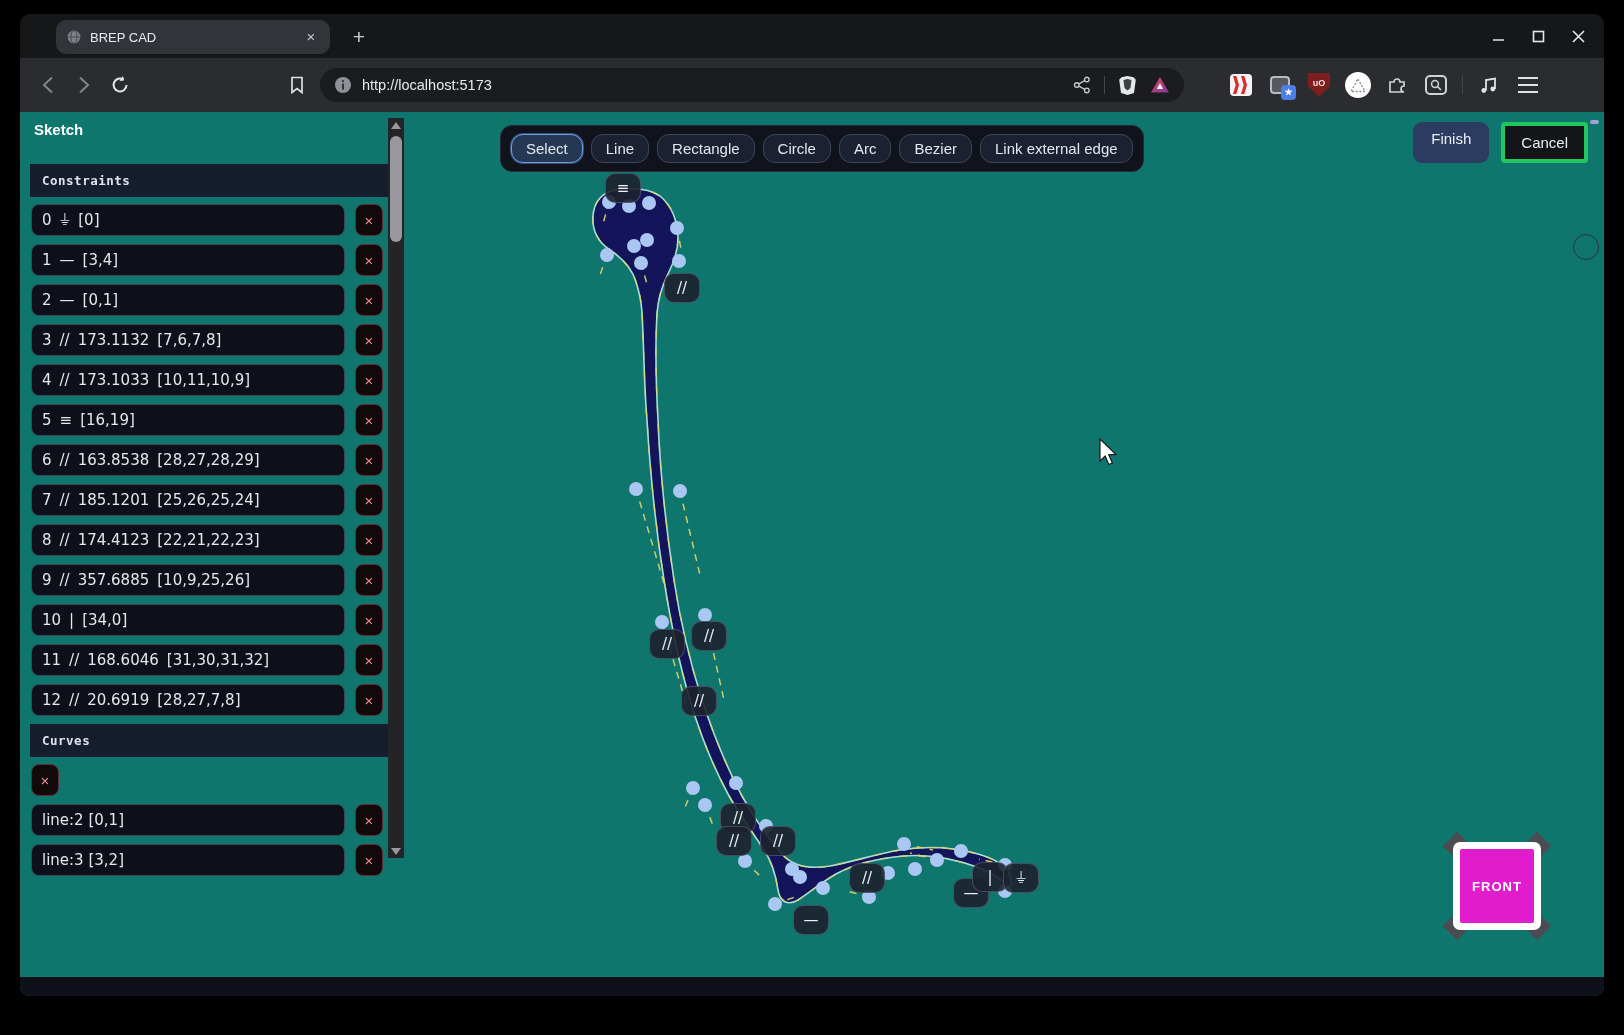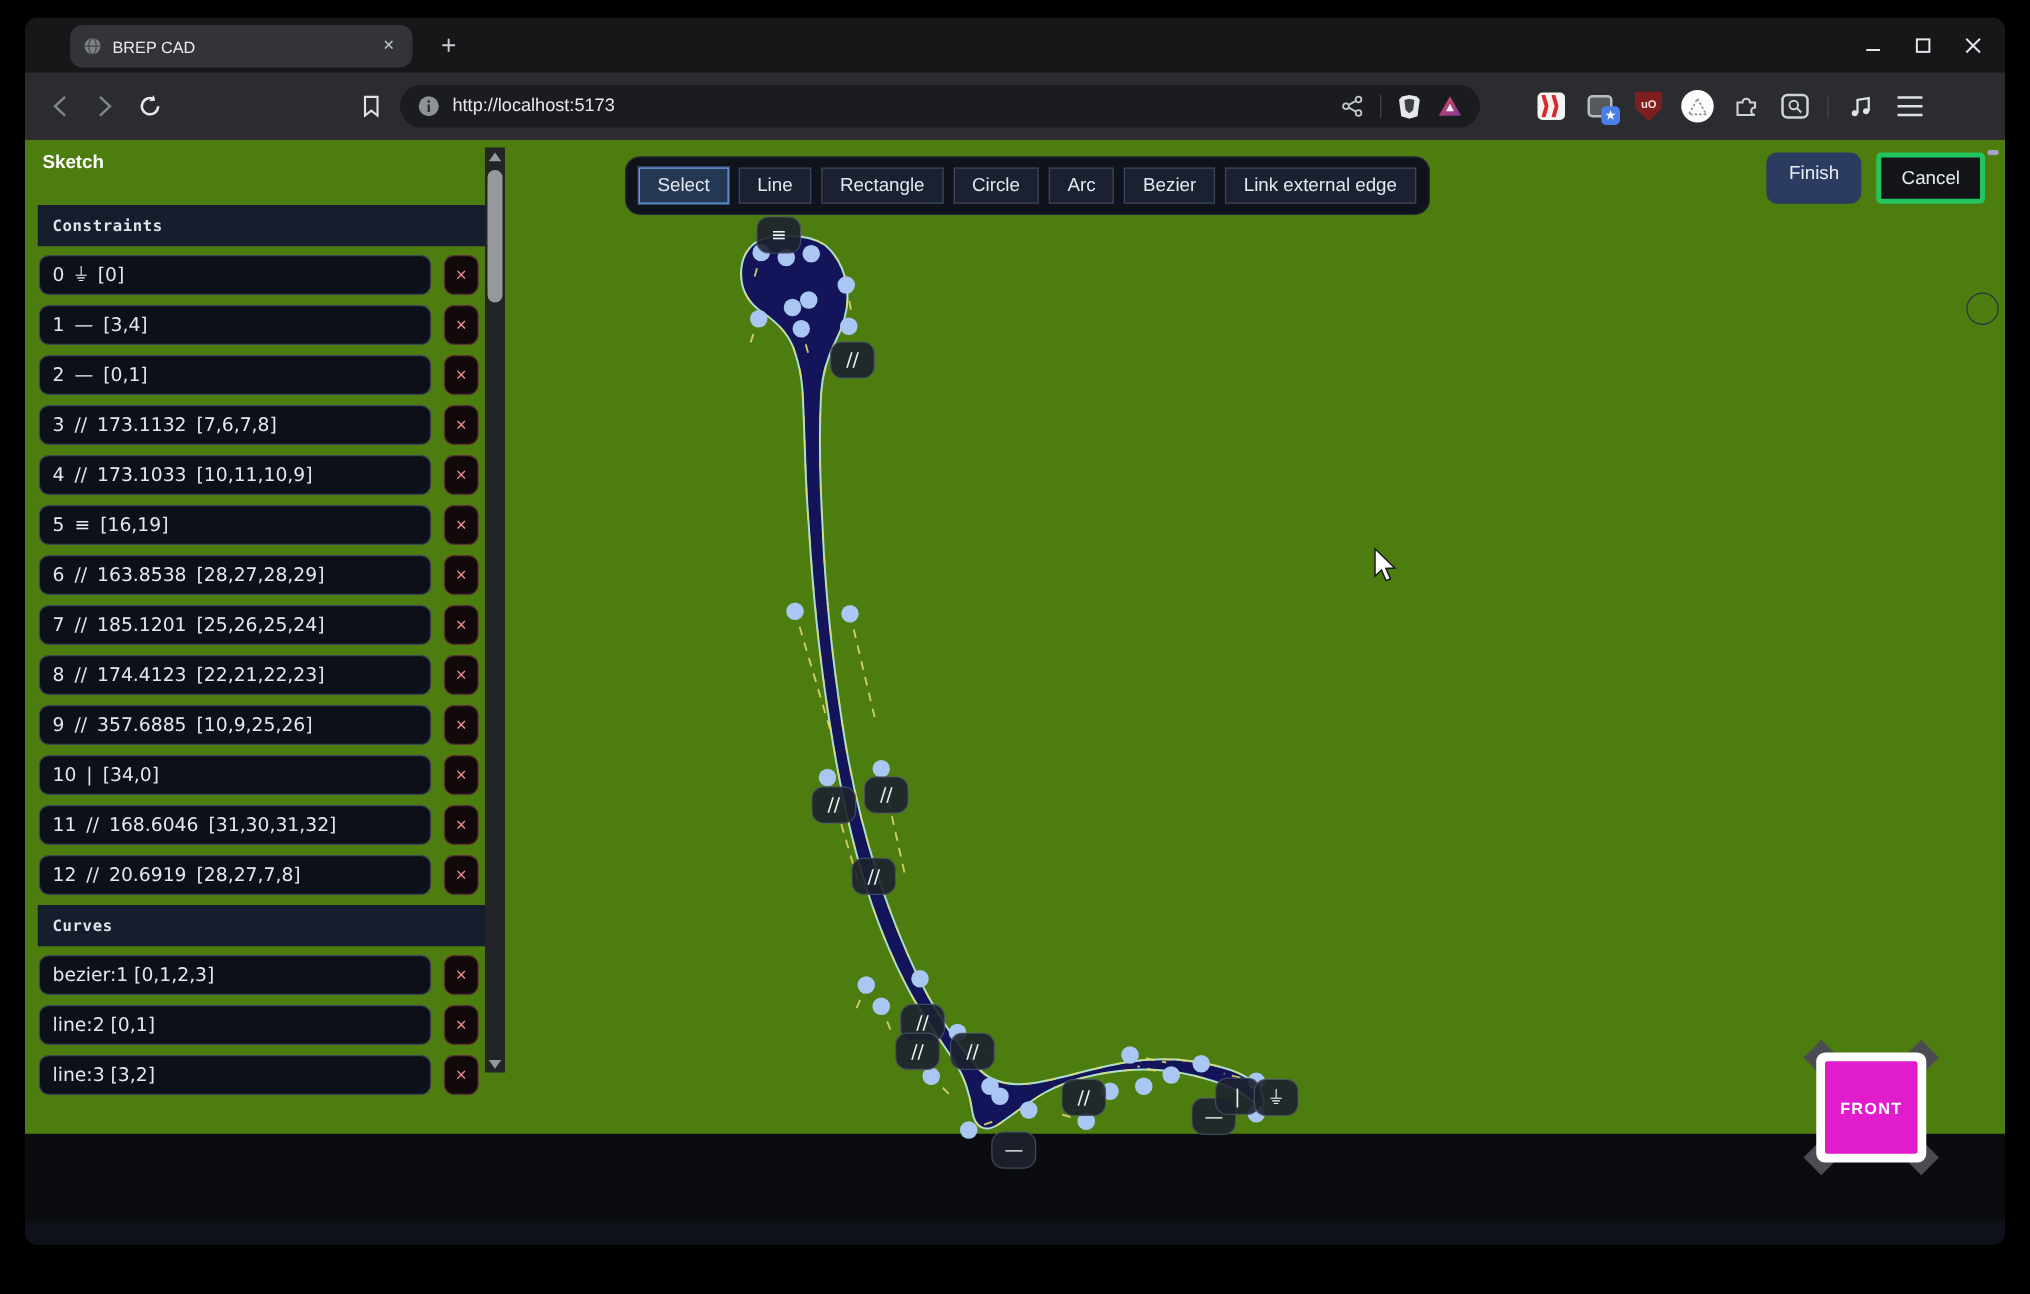--- a/index.html
+++ b/index.html
@@ -38,21 +38,21 @@
   .winstar { width:20px; height:18px; border:2px solid #b9bcc1; border-radius:4px; background:#55585e; position:relative; }
   .winstar b { position:absolute; right:-8px; bottom:-8px; width:15px; height:15px; background:#4a7fe8;
                border-radius:4px; color:#fff; font-size:9px; line-height:15px; text-align:center; }
   .ublock { width:22px; height:24px; background:#7d1f1f; clip-path:polygon(0 0,100% 0,100% 55%,50% 100%,0 55%);
             color:#f2dcdc; font-size:9px; font-weight:bold; text-align:center; line-height:20px; }
   .pizza { width:26px; height:26px; background:#fdfdfd; border-radius:50%; display:flex; align-items:center; justify-content:center; }
   .searchbox { width:22px; height:20px; border:2px solid #cfd2d6; border-radius:5px; position:relative; }
   .mus { color:#dfe2e6; }
 
   
-  .page { position:absolute; left:0; top:98px; width:1584px; height:795px; background:#4d7c0f;padding-left:13px; }
+  .page { position:absolute; left:0; top:98px; width:1584px; height:884px; background:#0f766e;padding-left:13px; }
   .bottomstrip { position:absolute; left:0; top:865px; width:100%; height:19px; background:#0e1119; }
 
   
   .panel-title { position:absolute; left:14px; top:9px; color:#ffffff; font-size:15px; font-weight:bold; }
   .panel-list { position:absolute; left:10px; top:52px; width:358px; height:712px; overflow:hidden; }
   .sec-head { height:33px; background:#161d2c; color:#dfe3ec; display:flex; align-items:center;
               padding-left:12px; font-family:"DejaVu Sans Mono", monospace; font-size:12.5px;
               font-weight:bold; letter-spacing:.5px; margin-bottom:7px; }
   .itemrow { display:flex; align-items:center; gap:10px; margin-bottom:8px; padding-left:1px; }
   .itembox { width:314px; height:32px; border:1px solid #3b4458; border-radius:8px; background:#0d1018;
@@ -65,21 +65,21 @@
   .scrollbar { position:absolute; left:368px; top:6px; width:16px; height:740px; background:#232428; }
   .sb-up, .sb-dn { position:absolute; left:0; width:16px; height:14px; display:flex; align-items:center; justify-content:center; }
   .sb-up { top:0; } .sb-dn { bottom:0; }
   .sb-up i { border-left:5px solid transparent; border-right:5px solid transparent; border-bottom:7px solid #97999e; }
   .sb-dn i { border-left:5px solid transparent; border-right:5px solid transparent; border-top:7px solid #97999e; }
   .sb-thumb { position:absolute; left:2px; top:18px; width:12px; height:106px; background:#97999e; border-radius:6px; }
 
   
   .toolrow { position:absolute; left:480px; top:13px; display:flex; gap:8px; padding:8px 10px;
              background:#10131b; border:1px solid #252b38; border-radius:12px; }
-  .toolbtn { padding:5px 14px; border-radius:0; background:#1b2130; border:1px solid #3c465c;
+  .toolbtn { padding:5px 14px; border-radius:12px; background:#1b2130; border:1px solid #3c465c;
              color:#e2e7f0; font-size:15px; white-space:nowrap; }
   .toolbtn.active { background:#243853; border-color:#6b9ce6; box-shadow:0 0 0 1px rgba(107,156,230,.45); }
   .actions { position:absolute; right:16px; top:10px; display:flex; gap:12px; }
   .finishbtn { padding:8px 18px; border-radius:9px; background:#2b3c60; color:#e8edf5; font-size:15px;text-align:center; }
   .cancelbtn { padding:8px 16px; border-radius:4px; background:#141519; border:4px solid #22c55e;
                color:#e8edf5; font-size:15px; }
 
   
   .canvas { position:absolute; inset:0; }
   .badge { position:absolute; transform:translate(-50%,-50%); min-width:36px; height:30px; padding:0 8px;
@@ -410,21 +410,20 @@
           <div class="itembox">
             <span>12</span>
             <span class="g">//</span>
             <span class="v">20.6919</span>
             <span>[28,27,7,8]</span>
           </div>
           <div class="delbtn">×</div>
         </div>
         <div class="sec-head">Curves</div>
         <div class="itemrow">
-          <div class="itembox">bezier:1 [0,1,2,3]</div>
           <div class="delbtn">×</div>
         </div>
         <div class="itemrow">
           <div class="itembox">line:2 [0,1]</div>
           <div class="delbtn">×</div>
         </div>
         <div class="itemrow">
           <div class="itembox">line:3 [3,2]</div>
           <div class="delbtn">×</div>
         </div>

